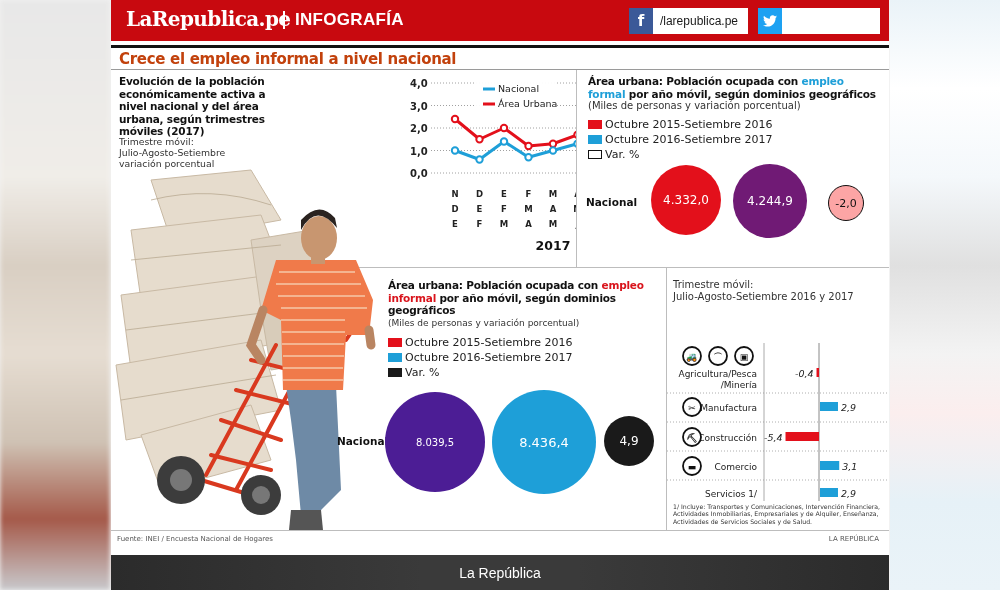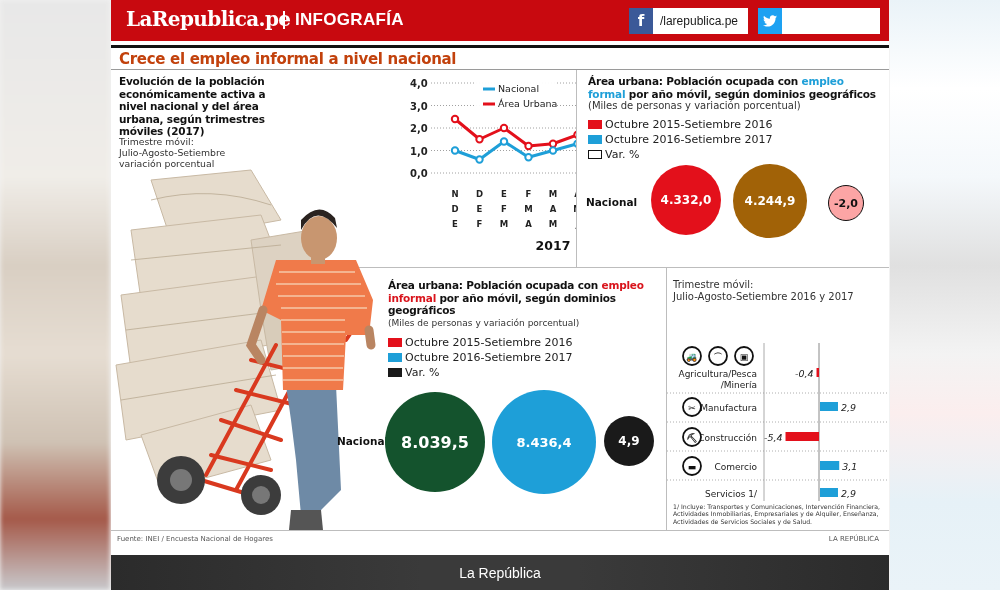--- a/index.html
+++ b/index.html
@@ -28,21 +28,21 @@
   .pea-title{position:absolute;left:8px;top:75px;width:170px;font-size:10.5px;font-weight:bold;line-height:12.5px;color:#111;letter-spacing:-0.2px;}
   .pea-sub{position:absolute;left:8px;top:136px;width:170px;font-size:9.3px;line-height:11px;color:#333;}
   svg text{font-family:"DejaVu Sans","Liberation Sans",sans-serif;}
   .photo{position:absolute;left:0;top:160px;width:280px;height:370px;}
   .block-title{font-size:10.5px;font-weight:bold;line-height:12.5px;color:#111;letter-spacing:-0.2px;}
   .block-sub{font-size:10px;color:#333;line-height:12px;}
   .hl-blue{color:#1e9fd8;}
   .hl-red{color:#d9141c;}
   .legend-row{display:flex;align-items:center;font-size:11px;color:#222;line-height:15px;}
   .sw{width:14px;height:9px;margin-right:3px;display:inline-block;}
-  .circle{position:absolute;border-radius:50%;display:flex;align-items:center;justify-content:center;color:#fff;font-weight:bold;}
+  .circle{position:absolute;border-radius:50%;display:flex;align-items:center;justify-content:center;color:#fff;font-weight:normal;}
   .nac-label{position:absolute;font-size:10.5px;font-weight:bold;color:#111;}
   .footer-src{position:absolute;left:6px;top:535px;font-size:7px;color:#555;}
   .footer-brand{position:absolute;right:10px;top:535px;font-size:7px;color:#555;}
   .bottom-bar{position:absolute;left:0;top:555px;width:778px;height:35px;background:linear-gradient(90deg,#2b2b2b,#3a3a3a 40%,#3a3a3a 60%,#2b2b2b);}
   .bottom-title{position:absolute;left:0;width:778px;top:565px;text-align:center;color:#fff;font-family:"Liberation Sans",sans-serif;font-size:14px;}
   .ramas-title{position:absolute;left:562px;top:279px;width:210px;}
   .footnote{position:absolute;left:562px;top:503px;width:210px;font-size:6.2px;line-height:7.4px;color:#333;}
 </style>
 </head>
 <body>
@@ -227,21 +227,21 @@
           <span>Octubre 2016-Setiembre 2017</span>
         </div>
       <div class="legend-row">
           <span class="sw" style="background:#fff;border:1px solid #111;"></span>
           <span>Var. %</span>
         </div>
     </div>
   </div>
   <div class="nac-label" style="left:475px;top:196px;">Nacional</div>
   <div class="circle" style="left:540px;top:165px;width:70px;height:70px;background:#e3101b;font-size:12px;">4.332,0</div>
-  <div class="circle" style="left:622px;top:164px;width:74px;height:74px;background:#a16207;font-size:12px;">4.244,9</div>
+  <div class="circle" style="left:622px;top:164px;width:74px;height:74px;background:#701a75;font-size:12px;">4.244,9</div>
   <div class="circle" style="left:717px;top:185px;width:36px;height:36px;background:#fca5a5;border:1.5px solid #111;color:#111;font-size:11px;">-2,0</div>
 
   <div style="position:absolute;left:277px;top:279px;width:275px;">
     <div class="block-title">
       <span>Área urbana: Población ocupada con </span><span class="hl-red">empleo informal</span><span> por año móvil, según dominios geográficos</span>
     </div>
     <div class="block-sub" style="font-size:9px;">(Miles de personas y variación porcentual)</div>
     <div style="margin-top:6px;">
       <div class="legend-row">
           <span class="sw" style="background:#e3101b;"></span>
@@ -251,21 +251,21 @@
           <span class="sw" style="background:#1e9fd8;"></span>
           <span>Octubre 2016-Setiembre 2017</span>
         </div>
       <div class="legend-row">
           <span class="sw" style="background:#1a1a1a;"></span>
           <span>Var. %</span>
         </div>
     </div>
   </div>
   <div class="nac-label" style="left:226px;top:435px;">Nacional</div>
-  <div class="circle" style="left:274px;top:392px;width:100px;height:100px;background:#14532d;font-size:16px;">8.039,5</div>
+  <div class="circle" style="left:274px;top:392px;width:100px;height:100px;background:#4c1d95;font-size:10px;">8.039,5</div>
   <div class="circle" style="left:381px;top:390px;width:104px;height:104px;background:#1e9fd8;font-size:13px;">8.436,4</div>
   <div class="circle" style="left:493px;top:416px;width:50px;height:50px;background:#1a1a1a;font-size:12px;">4,9</div>
 
   <div class="ramas-title">
     <div class="block-sub">
       <div>Trimestre móvil:</div>
       <div>Julio-Agosto-Setiembre 2016 y 2017</div>
     </div>
   </div>
 

